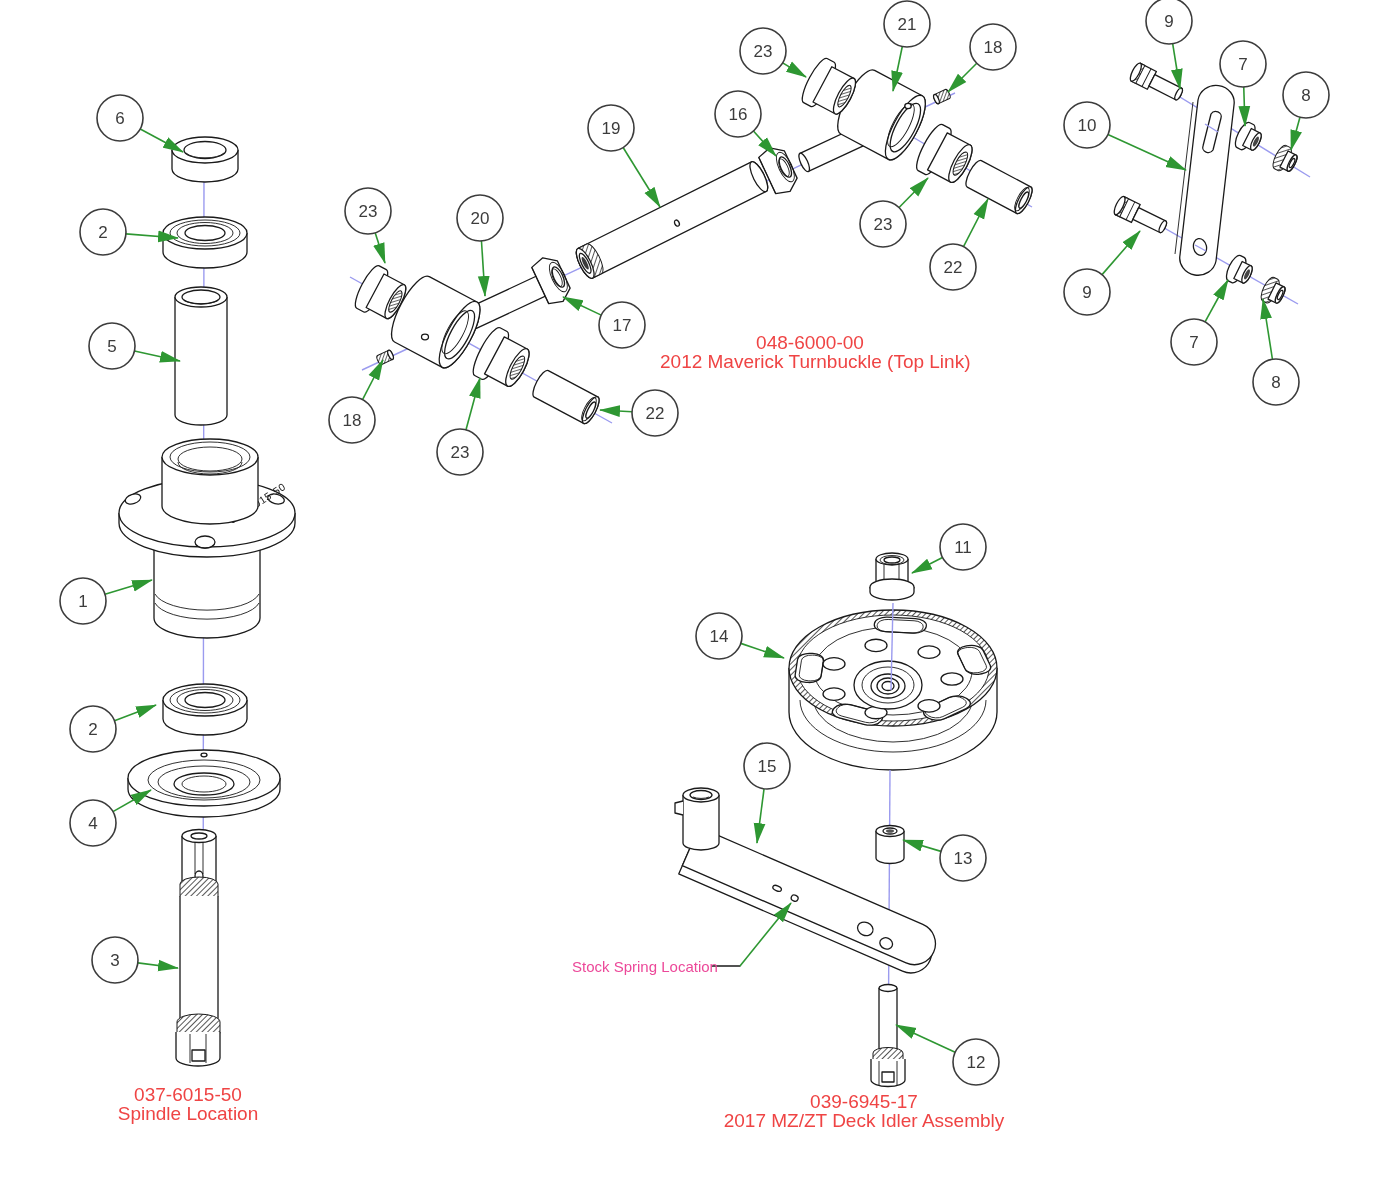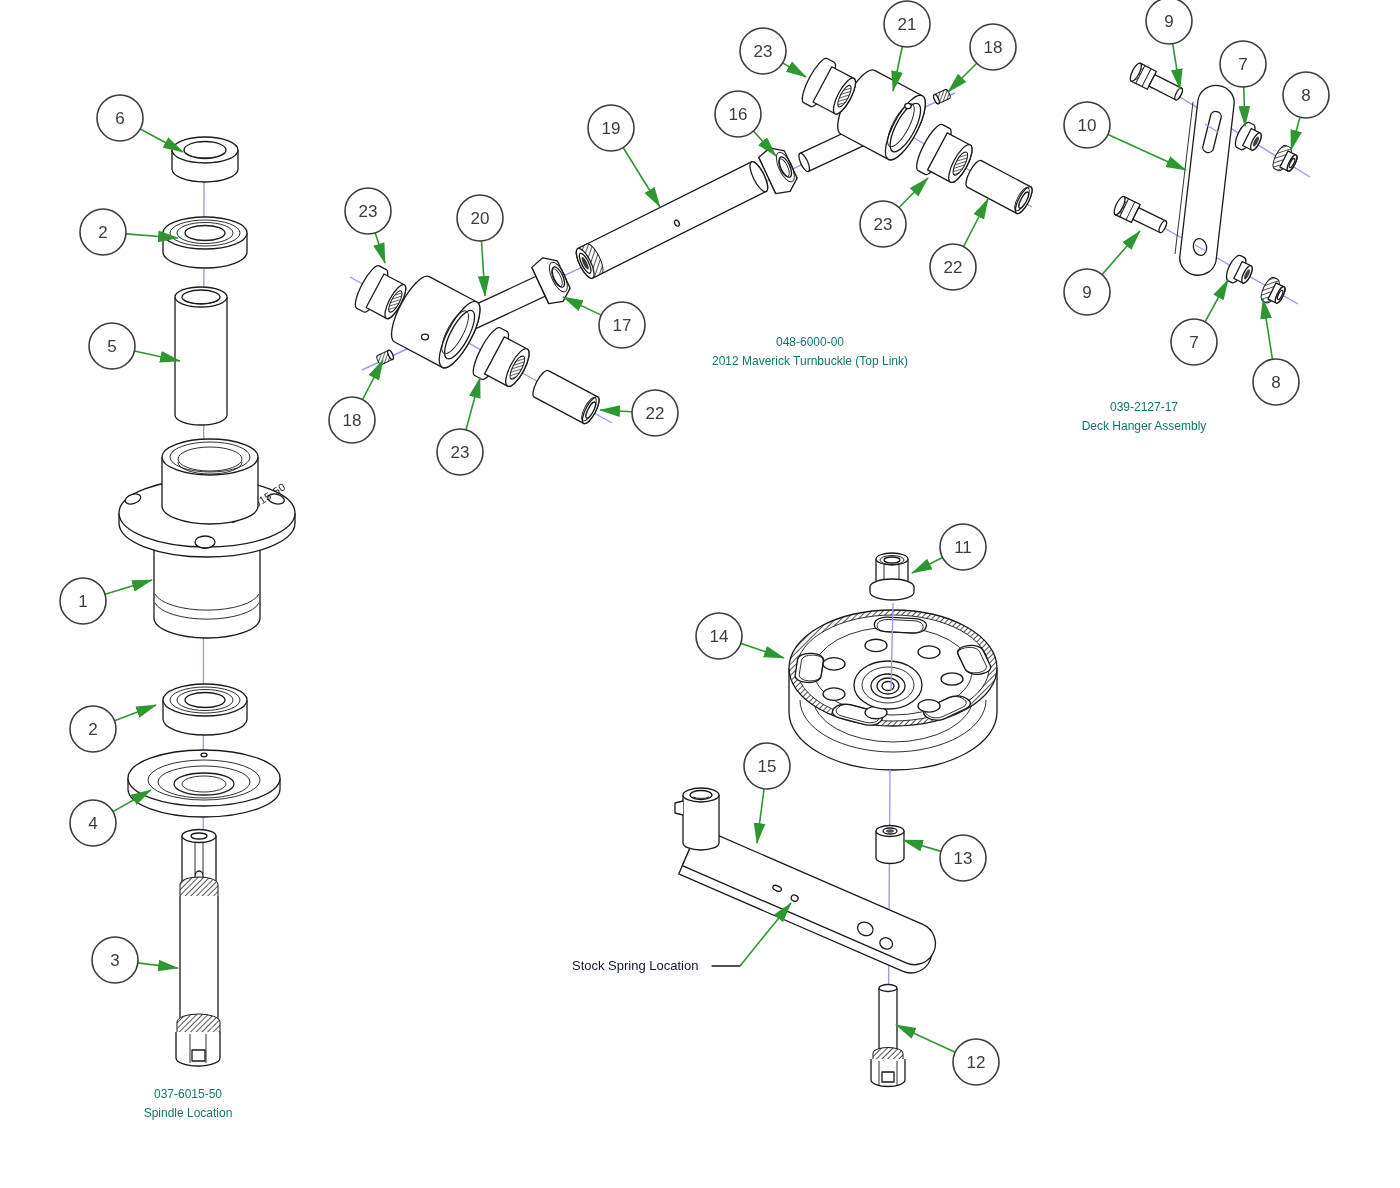--- a/index.html
+++ b/index.html
@@ -5,22 +5,22 @@
   html,body{margin:0;padding:0;background:#fff;}
   .stage{position:relative;width:1400px;height:1188px;background:#fff;overflow:hidden;
          font-family:"Liberation Sans",sans-serif;}
   svg{position:absolute;left:0;top:0;}
   .fw{fill:#ffffff;stroke:#1a1a1a;stroke-width:1.3;stroke-linejoin:round;}
   .ln{fill:none;stroke:#1a1a1a;stroke-width:1.3;stroke-linejoin:round;stroke-linecap:round;}
   .th{fill:none;stroke:#1a1a1a;stroke-width:0.9;stroke-linejoin:round;}
   .ht{fill:url(#hatch);stroke:#1a1a1a;stroke-width:1;}
   .hd{fill:url(#hatchD);stroke:#1a1a1a;stroke-width:1;}
   .cl{fill:none;stroke:#9b9bef;stroke-width:1.4;}
-  .caption{position:absolute;font-size:12px;line-height:19px;color:#0f766e;text-align:center;white-space:nowrap;}
-  .annot{position:absolute;font-size:13px;color:#0f172a;white-space:nowrap;}
+  .caption{position:absolute;font-size:19px;line-height:19px;color:#ef4444;text-align:center;white-space:nowrap;}
+  .annot{position:absolute;font-size:15px;color:#ec4899;white-space:nowrap;}
   .balloon-text{font-size:17px;fill:#3c3c3c;}
 </style>
 </head>
 <body>
 
 <div class="stage">
 
 <svg width="1400" height="1188" viewBox="0 0 1400 1188">
   <defs>
     <marker id="arrowhead" markerUnits="userSpaceOnUse" markerWidth="21" markerHeight="13" viewBox="0 0 21 13" refX="20" refY="6.5" orient="auto">
@@ -547,21 +547,21 @@
 <div class="caption" style="left:48px;top:1085px;width:280px;">
   <div>037-6015-50</div>
   <div>Spindle Location</div>
 </div>
 
 <div class="caption" style="left:660px;top:333px;width:300px;">
   <div>048-6000-00</div>
   <div>2012 Maverick Turnbuckle (Top Link)</div>
 </div>
 
-<div class="caption" style="left:1004px;top:398px;width:280px;">
-  <div>039-2127-17</div>
-  <div>Deck Hanger Assembly</div>
+
+<div class="caption" style="left:694px;top:1092px;width:340px;">
+  <div>039-6945-17</div>
+  <div>2017 MZ/ZT Deck Idler Assembly</div>
 </div>
 
-
 <div class="annot" style="left:572px;top:958px;">Stock Spring Location</div>
 
 </div>
 
 </body></html>

